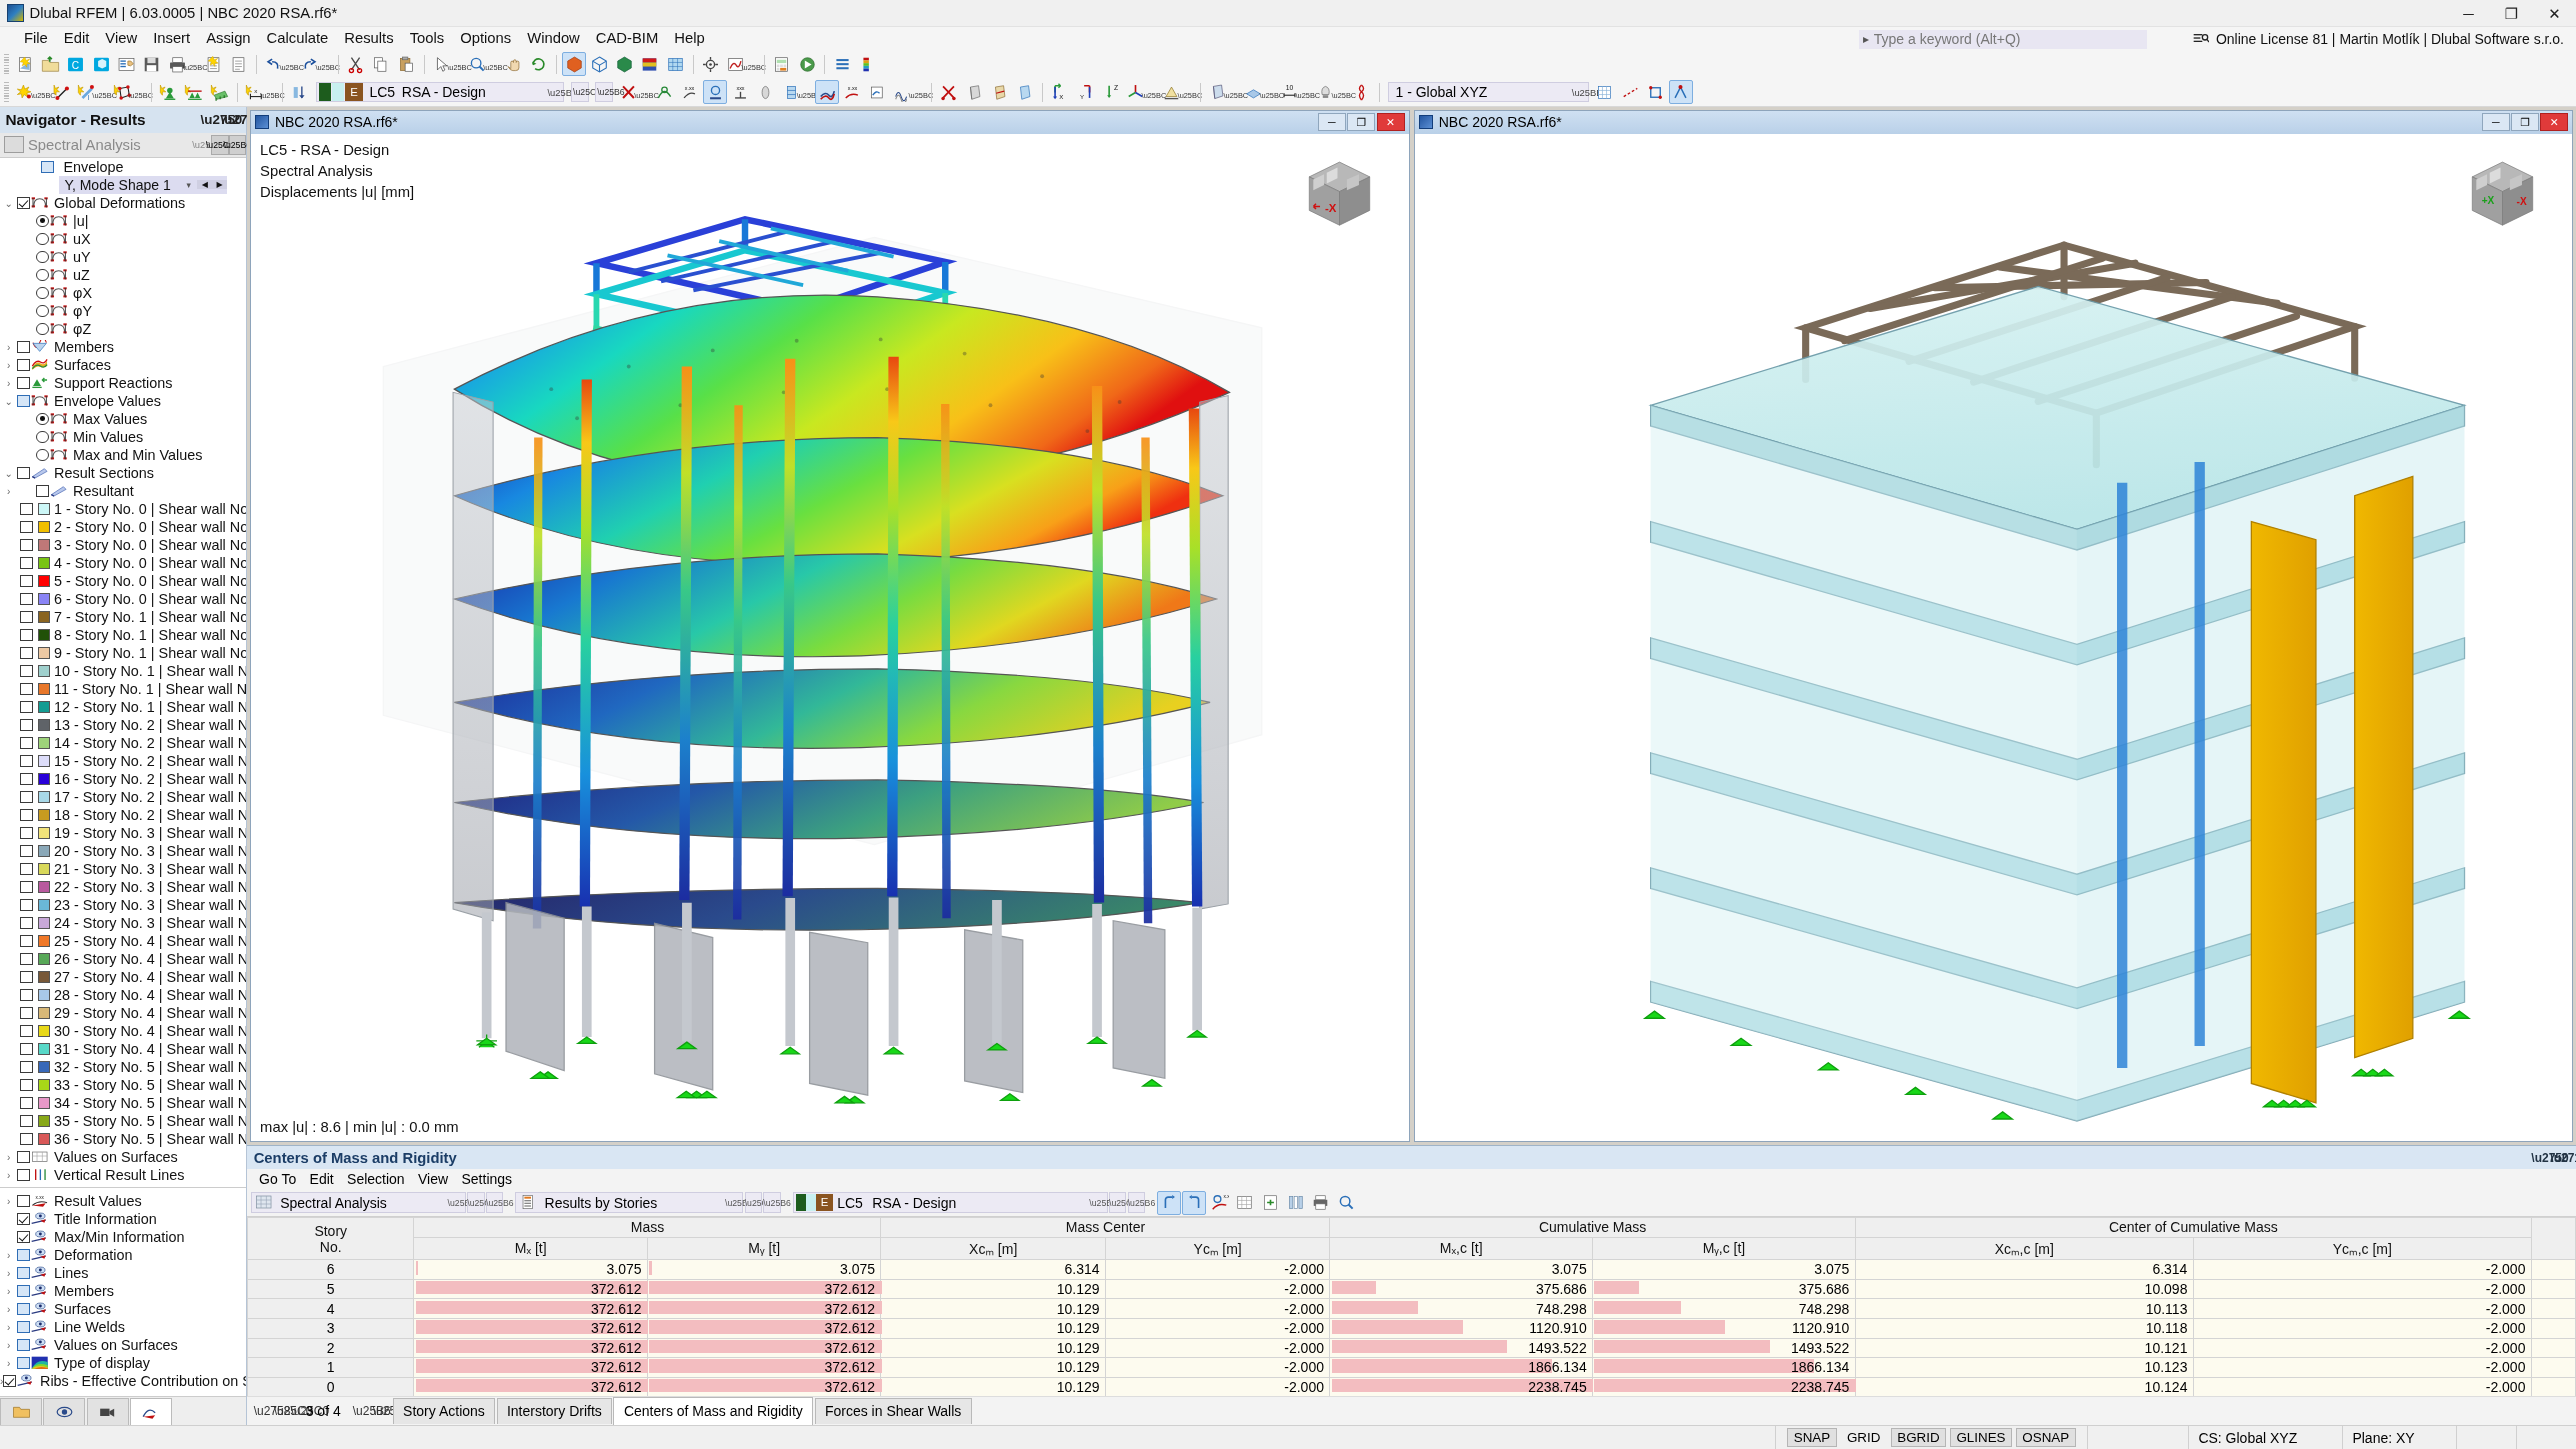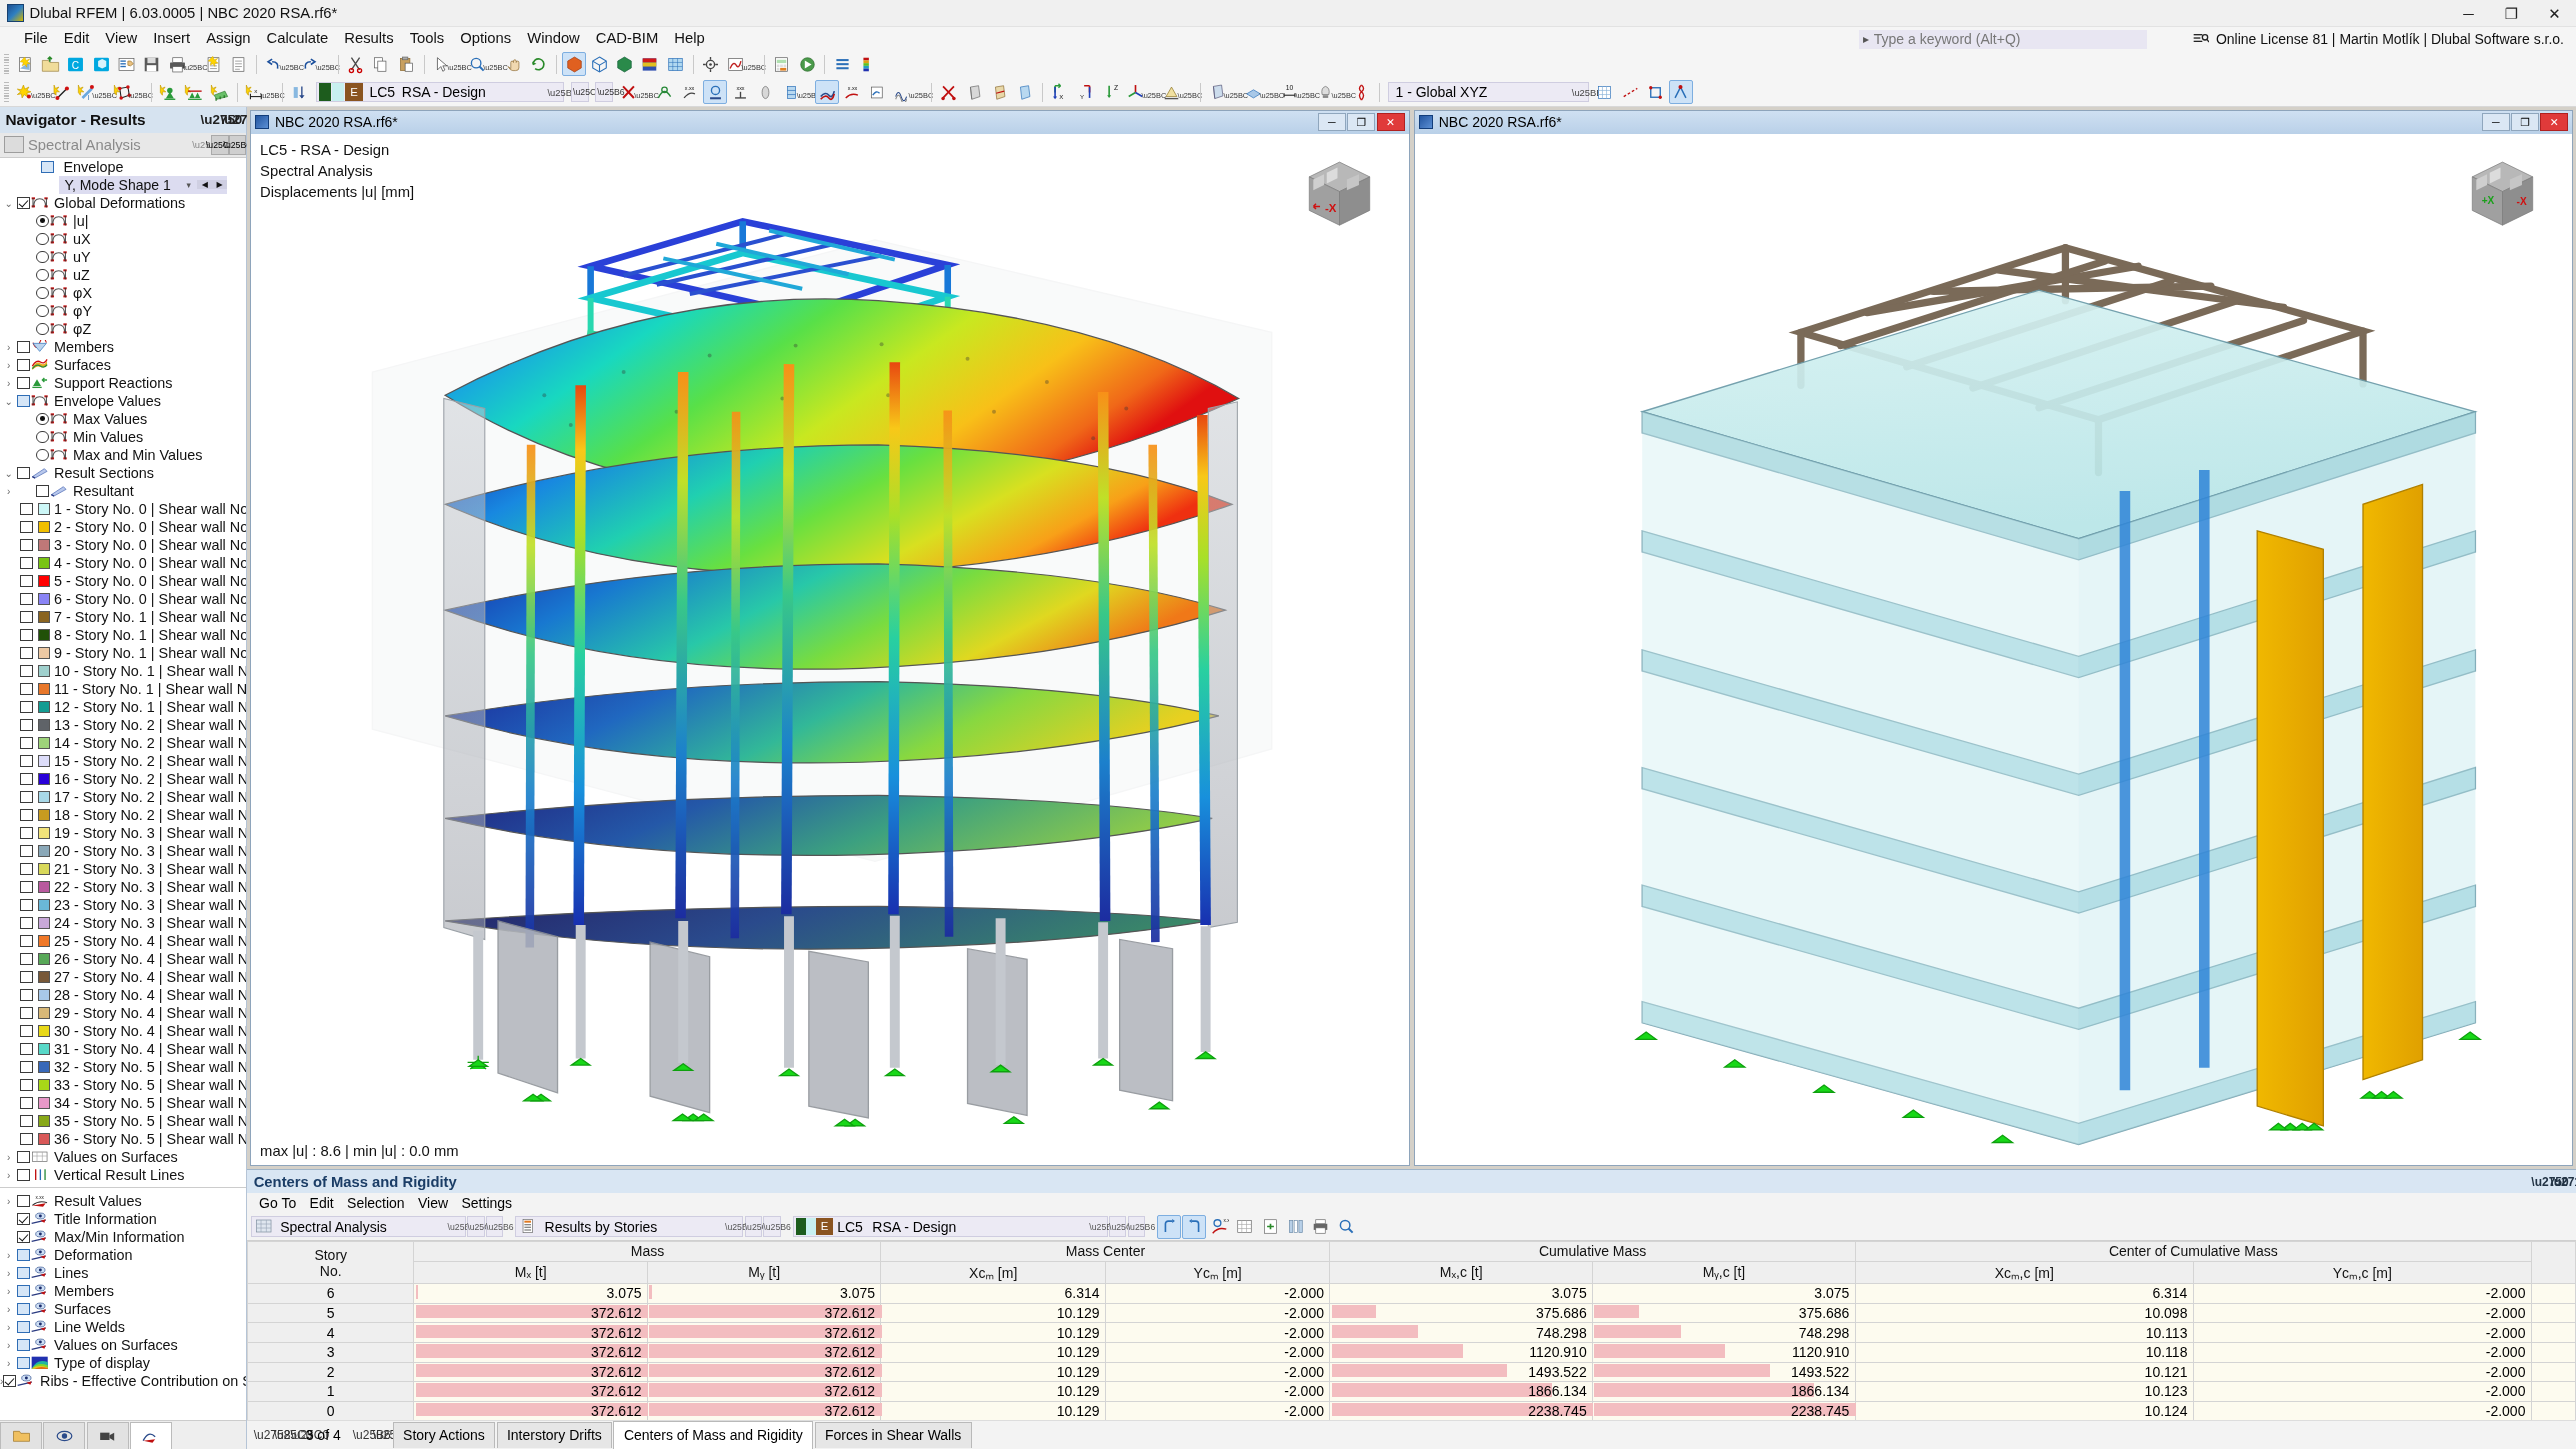--- a/index.html
+++ b/index.html
@@ -2013,14 +2013,29 @@
           <span class="navbtn">\u25B6\u2758</span>
           <span class="dtab">Story Actions</span>
           <span class="dtab">Interstory Drifts</span>
           <span class="dtab act">Centers of Mass and Rigidity</span>
           <span class="dtab">Forces in Shear Walls</span>
         </div>
       </div>
     </div>
   </div>
 
+  <div class="statusbar">
+    <div class="left"></div>
+    <div class="sbseg">
+      <span class="sbtog on">SNAP</span>
+      <span class="sbtog">GRID</span>
+      <span class="sbtog on">BGRID</span>
+      <span class="sbtog on">GLINES</span>
+      <span class="sbtog on">OSNAP</span>
+    </div>
+    <div class="sbseg" style="width:101px"></div>
+    <div class="sbseg" style="width:154px">CS: Global XYZ</div>
+    <div class="sbseg" style="width:114px">Plane: XY</div>
+    <div class="sbseg" style="width:60px"></div>
+    <div class="sbseg" style="width:60px"></div>
+  </div>
 </div>
 
 
 </body></html>

